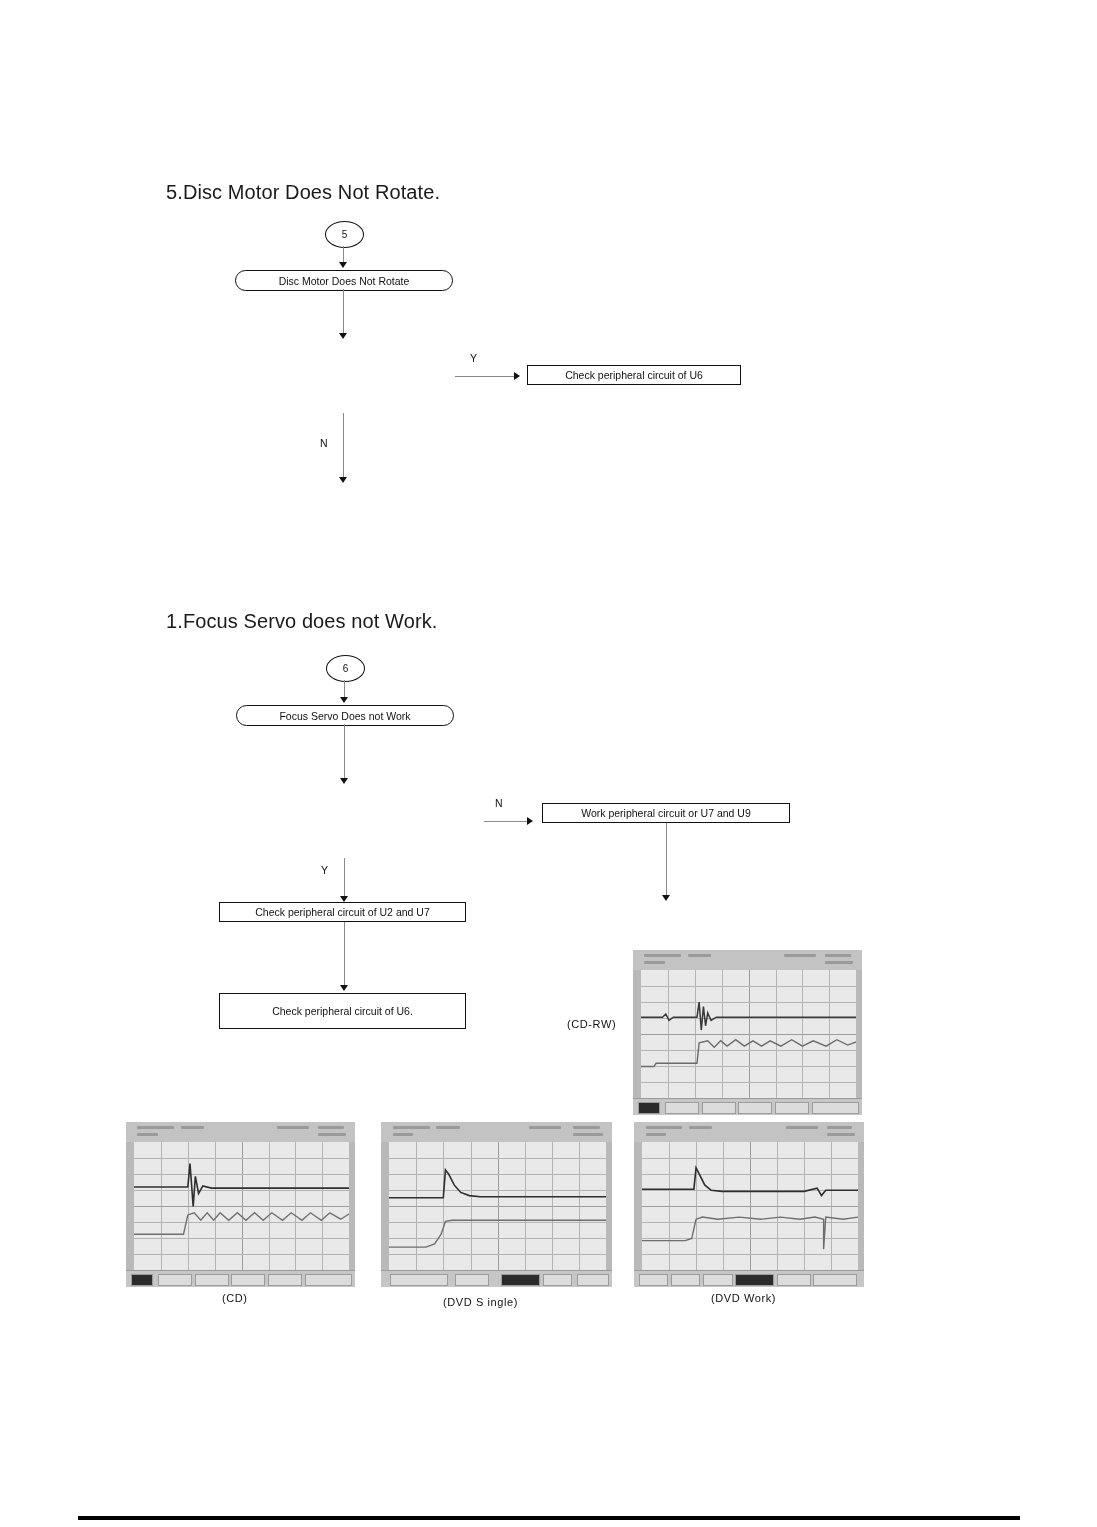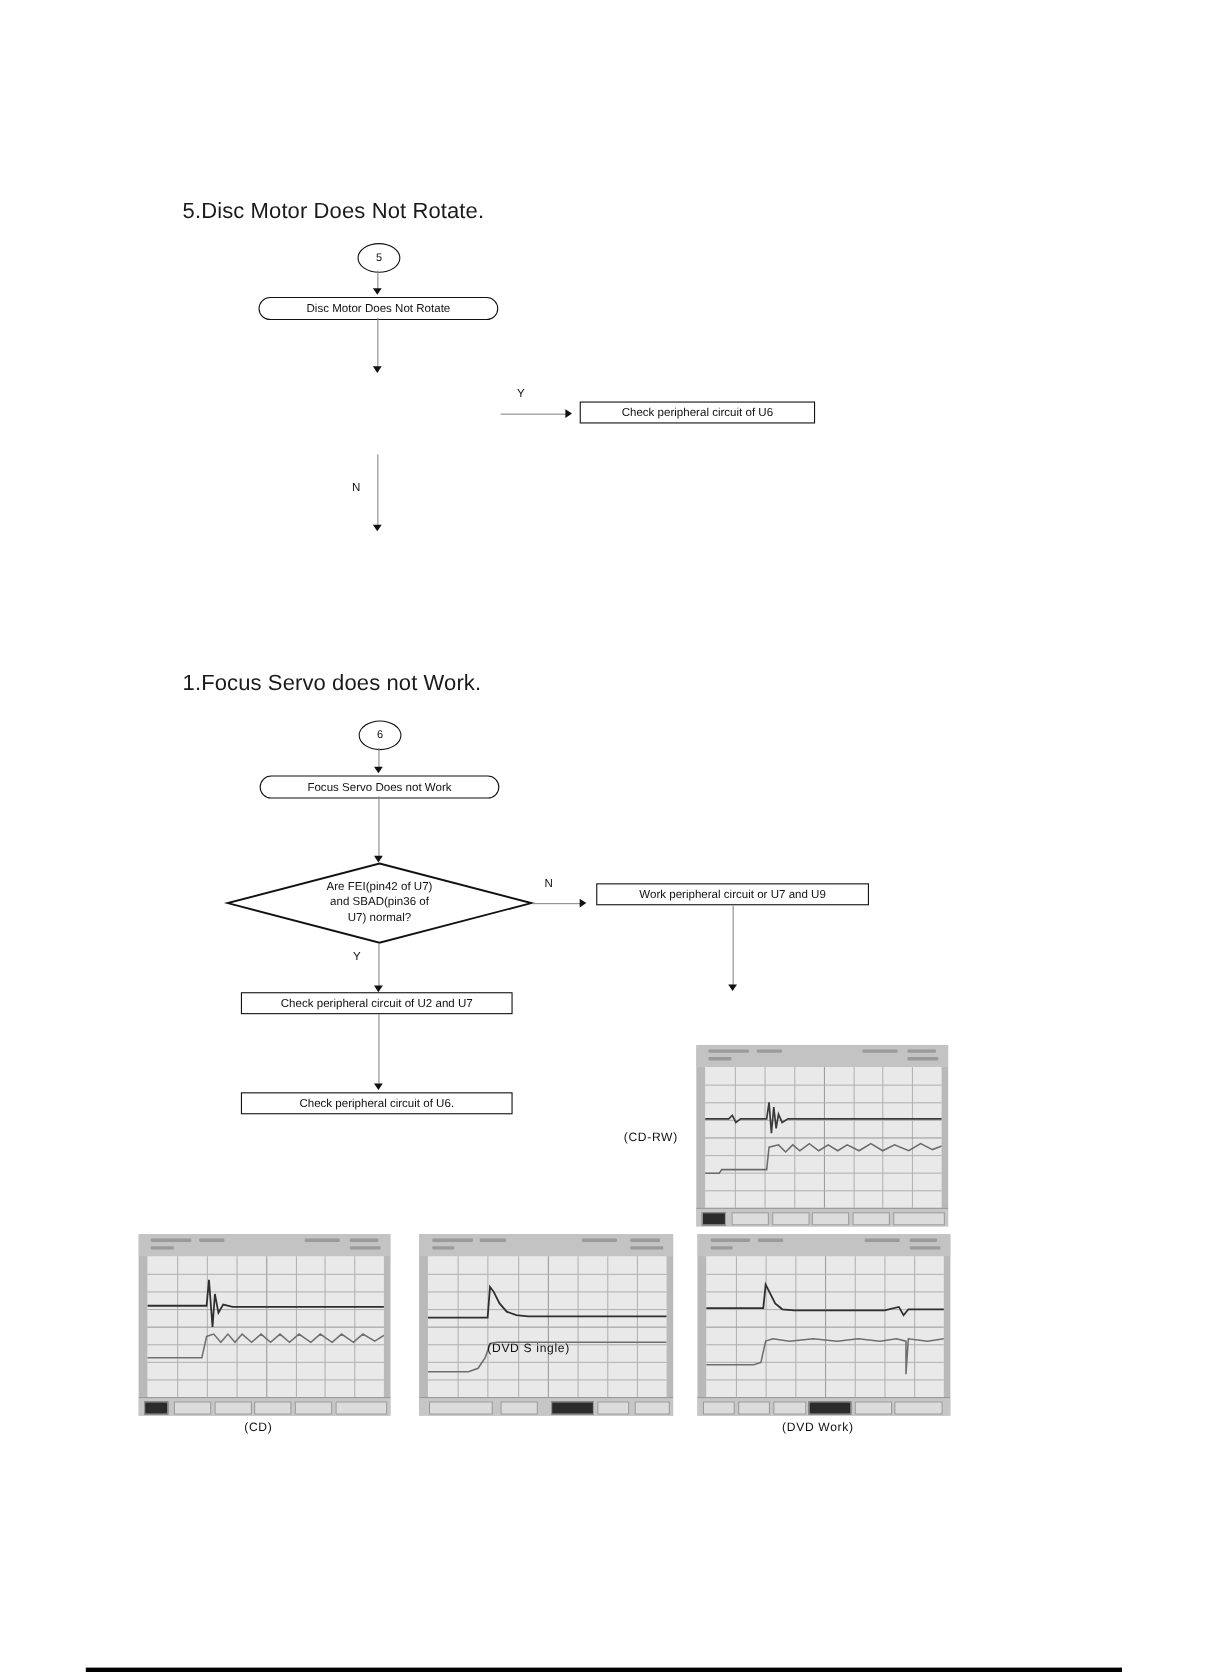--- a/index.html
+++ b/index.html
@@ -140,30 +140,20 @@
   <div class="vline" style="left:344px;top:680px;height:19px;"></div>
   <div class="arrow-down" style="left:340px;top:697px;"></div>
 
   <div class="terminator" style="left:236px;top:705px;width:216px;height:19px;">
     <span>Focus Servo Does not Work</span>
   </div>
 
   <div class="vline" style="left:344px;top:724px;height:58px;"></div>
   <div class="arrow-down" style="left:340px;top:778px;"></div>
 
-  <div class="diamond" style="left:206px;top:784px;width:278px;height:74px;">
-    <svg width="278" height="74" viewBox="0 0 278 74" aria-hidden="true">
-      <polygon points="139,1 277,37 139,73 1,37" fill="#ffffff" stroke="#111111" stroke-width="1.7"></polygon>
-    </svg>
-    <div class="dtext">
-      <span>Are FEI(pin42 of U7)</span>
-      <span>and SBAD(pin36 of</span>
-      <span>U7) normal?</span>
-    </div>
-  </div>
 
   <div class="hline" style="left:484px;top:821px;width:44px;"></div>
   <div class="arrow-right" style="left:527px;top:817px;"></div>
   <div class="branch-label" style="left:495px;top:797px;">N</div>
 
   <div class="procbox center" style="left:542px;top:803px;width:248px;height:20px;">
     <span class="inner">Work peripheral circuit or U7 and U9</span>
   </div>
 
   <div class="vline" style="left:666px;top:823px;height:76px;"></div>
@@ -174,21 +164,21 @@
   <div class="arrow-down" style="left:340px;top:896px;"></div>
   <div class="branch-label" style="left:321px;top:864px;">Y</div>
 
   <div class="procbox center" style="left:219px;top:902px;width:247px;height:20px;">
     <span class="inner">Check peripheral circuit of U2 and U7</span>
   </div>
 
   <div class="vline" style="left:344px;top:922px;height:66px;"></div>
   <div class="arrow-down" style="left:340px;top:985px;"></div>
 
-  <div class="procbox center" style="left:219px;top:993px;width:247px;height:20px;">
+  <div class="procbox center" style="left:219px;top:993px;width:247px;height:36px;">
     <span class="inner">Check peripheral circuit of U6.</span>
   </div>
 
   <div class="scope" style="left:633px;top:950px;width:229px;height:165px;">
     <div class="topbar">
       <span class="lbl" style="left:5%;top:22%;width:16%;"></span>
       <span class="lbl" style="left:24%;top:22%;width:10%;"></span>
       <span class="lbl" style="left:66%;top:22%;width:14%;"></span>
       <span class="lbl" style="left:84%;top:22%;width:11%;"></span>
       <span class="lbl" style="left:5%;top:55%;width:9%;"></span>
@@ -216,21 +206,21 @@
     </div>
     <div class="botbar">
       <span class="btn dark" style="left:2%;width:9%;"></span>
       <span class="btn" style="left:14%;width:14%;"></span>
       <span class="btn" style="left:30%;width:14%;"></span>
       <span class="btn" style="left:46%;width:14%;"></span>
       <span class="btn" style="left:62%;width:14%;"></span>
       <span class="btn" style="left:78%;width:20%;"></span>
     </div>
   </div>
-  <div class="caption" style="left:567px;top:1018px;margin-top:10px;">(CD-RW)</div>
+  <div class="caption" style="left:567px;top:1018px;">(CD-RW)</div>
 
   <div class="scope" style="left:126px;top:1122px;width:229px;height:165px;">
     <div class="topbar">
       <span class="lbl" style="left:5%;top:22%;width:16%;"></span>
       <span class="lbl" style="left:24%;top:22%;width:10%;"></span>
       <span class="lbl" style="left:66%;top:22%;width:14%;"></span>
       <span class="lbl" style="left:84%;top:22%;width:11%;"></span>
       <span class="lbl" style="left:5%;top:55%;width:9%;"></span>
       <span class="lbl" style="left:84%;top:58%;width:12%;"></span>
     </div>
@@ -295,21 +285,21 @@
       </svg>
     </div>
     <div class="botbar">
       <span class="btn" style="left:4%;width:24%;"></span>
       <span class="btn" style="left:32%;width:14%;"></span>
       <span class="btn dark" style="left:52%;width:16%;"></span>
       <span class="btn" style="left:70%;width:12%;"></span>
       <span class="btn" style="left:85%;width:13%;"></span>
     </div>
   </div>
-  <div class="caption" style="left:443px;top:1220px;">(DVD S ingle)</div>
+  <div class="caption" style="left:443px;top:1296px;">(DVD S ingle)</div>
 
   <div class="scope" style="left:634px;top:1122px;width:230px;height:165px;">
     <div class="topbar">
       <span class="lbl" style="left:5%;top:22%;width:16%;"></span>
       <span class="lbl" style="left:24%;top:22%;width:10%;"></span>
       <span class="lbl" style="left:66%;top:22%;width:14%;"></span>
       <span class="lbl" style="left:84%;top:22%;width:11%;"></span>
       <span class="lbl" style="left:5%;top:55%;width:9%;"></span>
       <span class="lbl" style="left:84%;top:58%;width:12%;"></span>
     </div>

